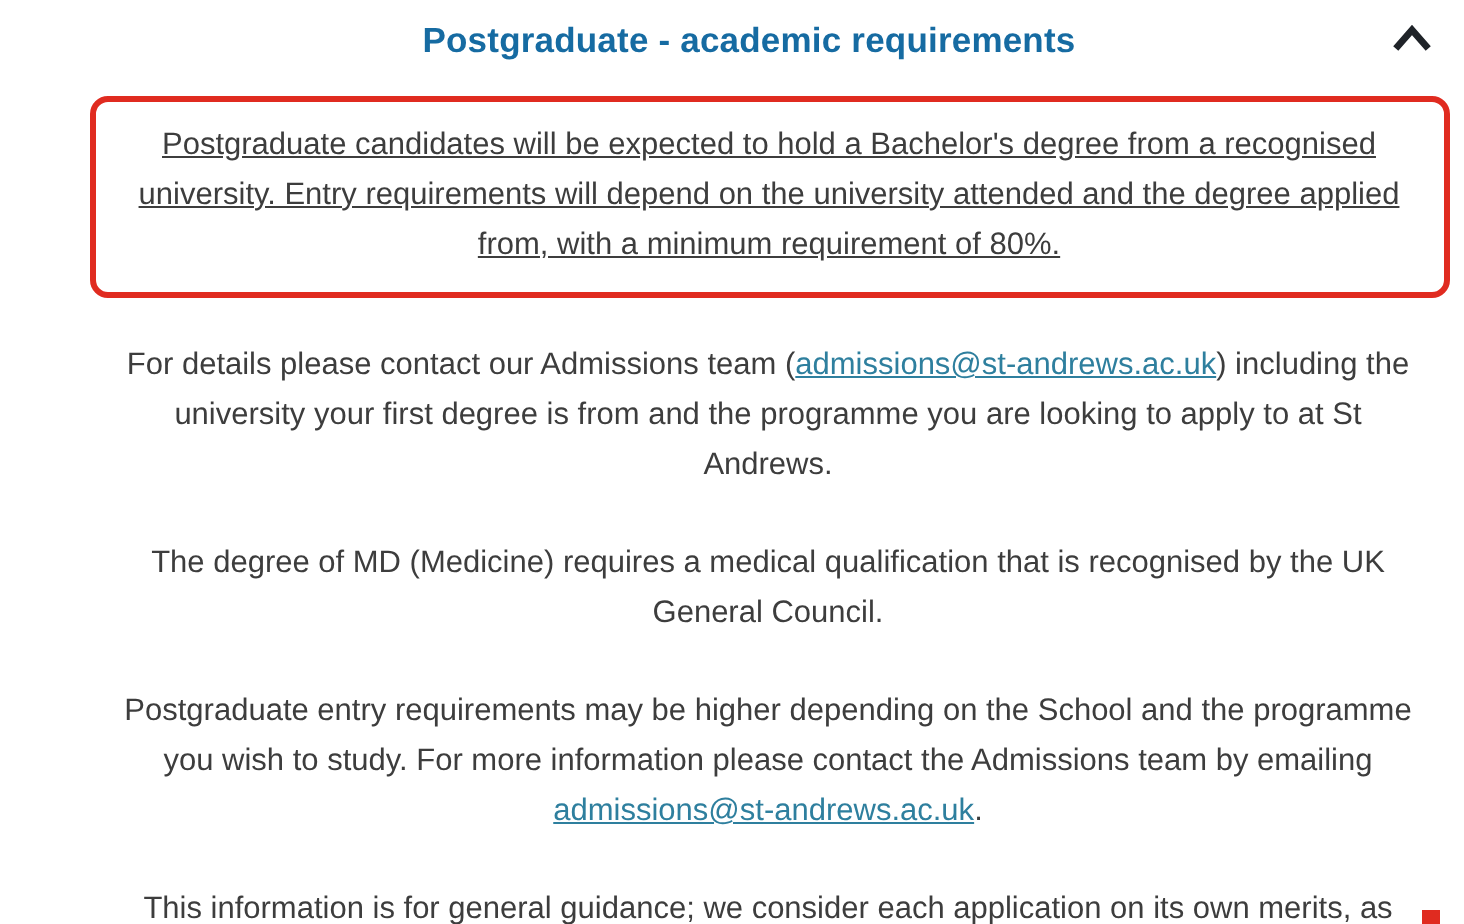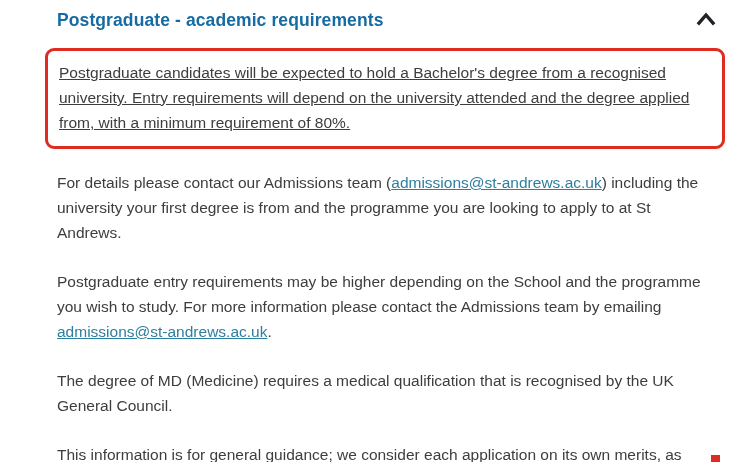--- a/index.html
+++ b/index.html
@@ -9,20 +9,21 @@
     width: 732px;
     height: 462px;
     overflow: hidden;
     font-family: "Liberation Sans", sans-serif;
   }
   .page {
     position: relative;
     width: 732px;
     height: 342px;
     color: var(--text, #3d3d3d);
+    text-align: center;
   }
   .accordion-header {
     position: relative;
     padding: 10px 40px 0 57px;
     cursor: pointer;
   }
   .accordion-title {
     margin: 0;
     font-size: 17.5px;
     font-weight: bold;
@@ -88,25 +89,25 @@
   <div class="content">
 
     <div class="highlight-box">
       <p>Postgraduate candidates will be expected to hold a Bachelor's degree from a recognised university. Entry requirements will depend on the university attended and the degree applied from, with a minimum requirement of 80%.</p>
     </div>
 
     <p class="body-para">
       <span>For details please contact our Admissions team (</span><a class="text-link">admissions@st-andrews.ac.uk</a><span>) including the university your first degree is from and the programme you are looking to apply to at St Andrews.</span>
     </p>
 
+    <p class="body-para">The degree of MD (Medicine) requires a medical qualification that is recognised by the UK General Council.</p>
+
     <p class="body-para">
       <span>Postgraduate entry requirements may be higher depending on the School and the programme you wish to study. For more information please contact the Admissions team by emailing </span><a class="text-link">admissions@st-andrews.ac.uk</a><span>.</span>
     </p>
-
-    <p class="body-para">The degree of MD (Medicine) requires a medical qualification that is recognised by the UK General Council.</p>
 
     <p class="body-para">
       <span>This information is for general guidance; we consider each application on its own merits, as outlined in the </span>
     </p>
 
   </div>
 
   <div class="annotation-fragment"></div>
 
 </div>

